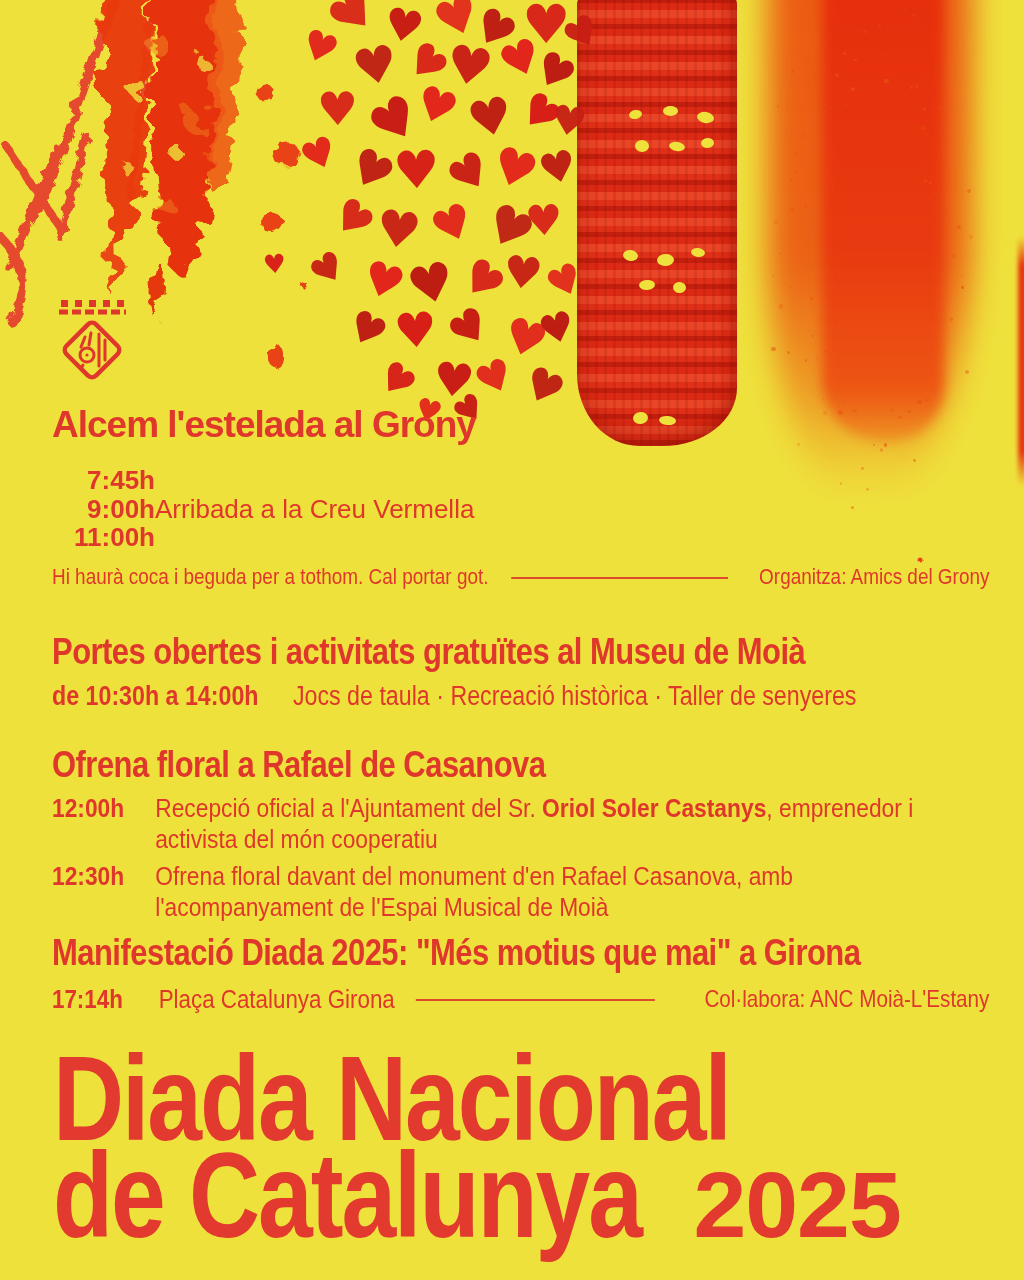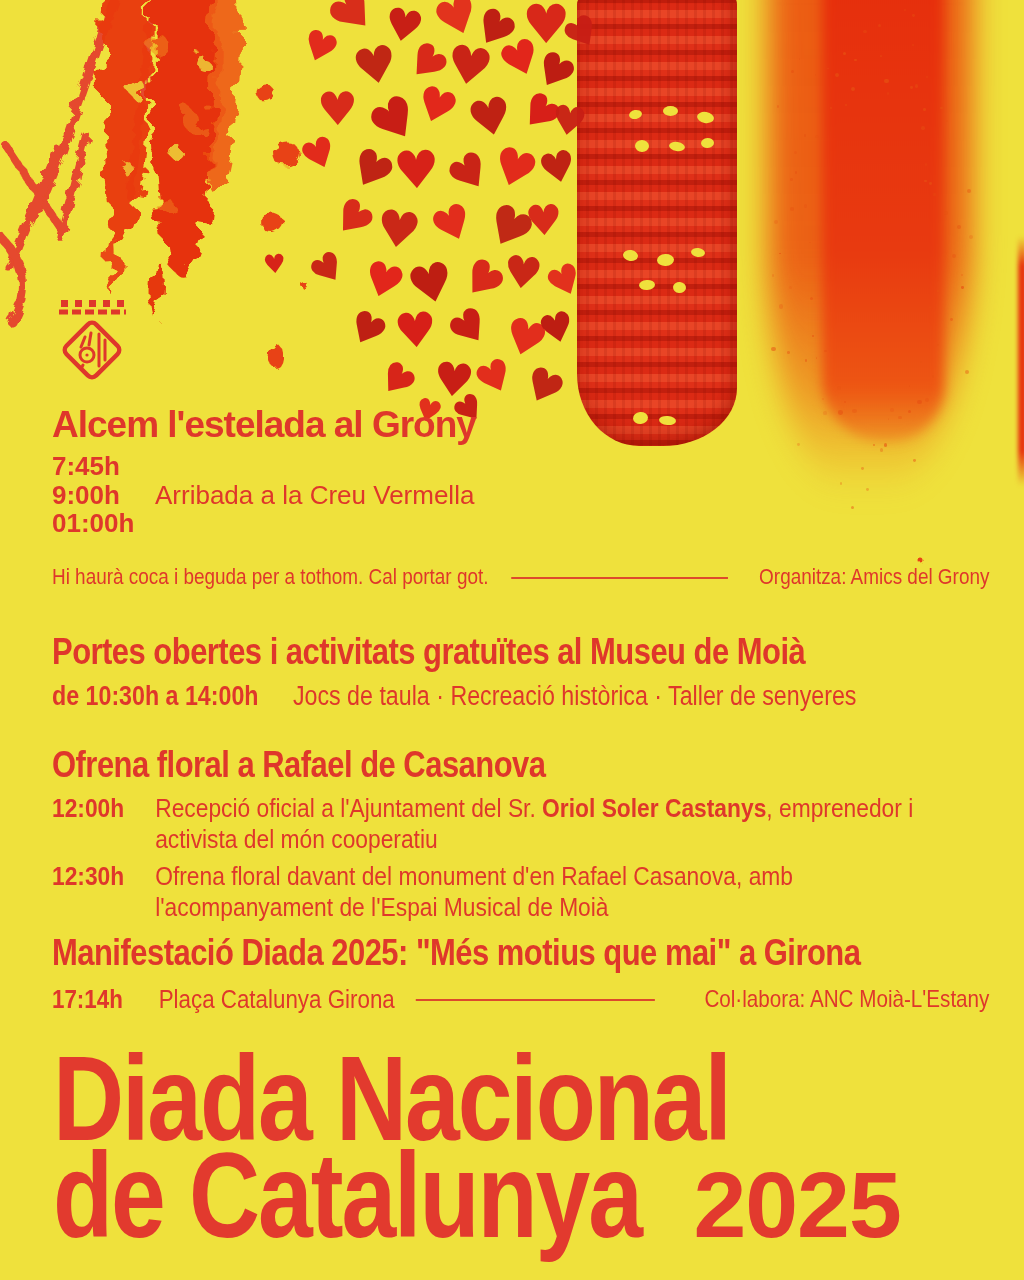--- a/index.html
+++ b/index.html
@@ -50,21 +50,21 @@
   }
   
   .logo{position:absolute;left:54px;top:300px;display:flex;align-items:center;gap:15px;z-index:5;color:var(--red);}
   .logo-text{font-size:21px;font-weight:bold;line-height:26px;letter-spacing:0.1px;}
   
   .sec{position:absolute;left:52px;color:var(--red);z-index:5;}
   .cw{width:1090px;transform:scaleX(.86);transform-origin:0 0;}
   .sec h2{margin:0;font-size:36px;line-height:42px;font-weight:bold;letter-spacing:-0.6px;white-space:nowrap;}
   .sec1{top:404px;width:940px;}
   .sec1 h2{font-size:37px;letter-spacing:-1px;}
-  .rows{margin-top:6px;}
+  .rows{margin-top:20px;text-align:right;}
   .row{display:flex;font-size:26px;line-height:28.5px;}
   .row .time{flex:none;width:103px;font-weight:bold;}
   .note-row{top:564px;display:flex;align-items:center;font-size:22px;line-height:26px;}
   .note-row .rule{width:252px;height:2px;background:var(--rule);margin:2px 26px 0 26px;flex:none;}
   .note-row .spacer{flex:1;}
   .sec2{top:631px;}
   .row2{margin-top:8px;font-size:27px;line-height:30px;display:flex;}
   .row2 .time{font-weight:bold;flex:none;}
   .row2 .txt{margin-left:40px;}
   .sec3{top:744px;}
@@ -335,21 +335,21 @@
     <h2>Alcem l'estelada al Grony</h2>
     <div class="rows">
       <div class="row">
         <div class="time">7:45h</div>
       </div>
       <div class="row">
         <div class="time">9:00h</div>
         <div>Arribada a la Creu Vermella</div>
       </div>
       <div class="row">
-        <div class="time">01:00h</div>
+        <div class="time">11:00h</div>
       </div>
     </div>
   </div>
 
   <div class="sec cw note-row">
     <span>Hi haurà coca i beguda per a tothom. Cal portar got.</span>
     <span class="rule"></span>
     <span class="spacer"></span>
     <span>Organitza: Amics del Grony</span>
   </div>

